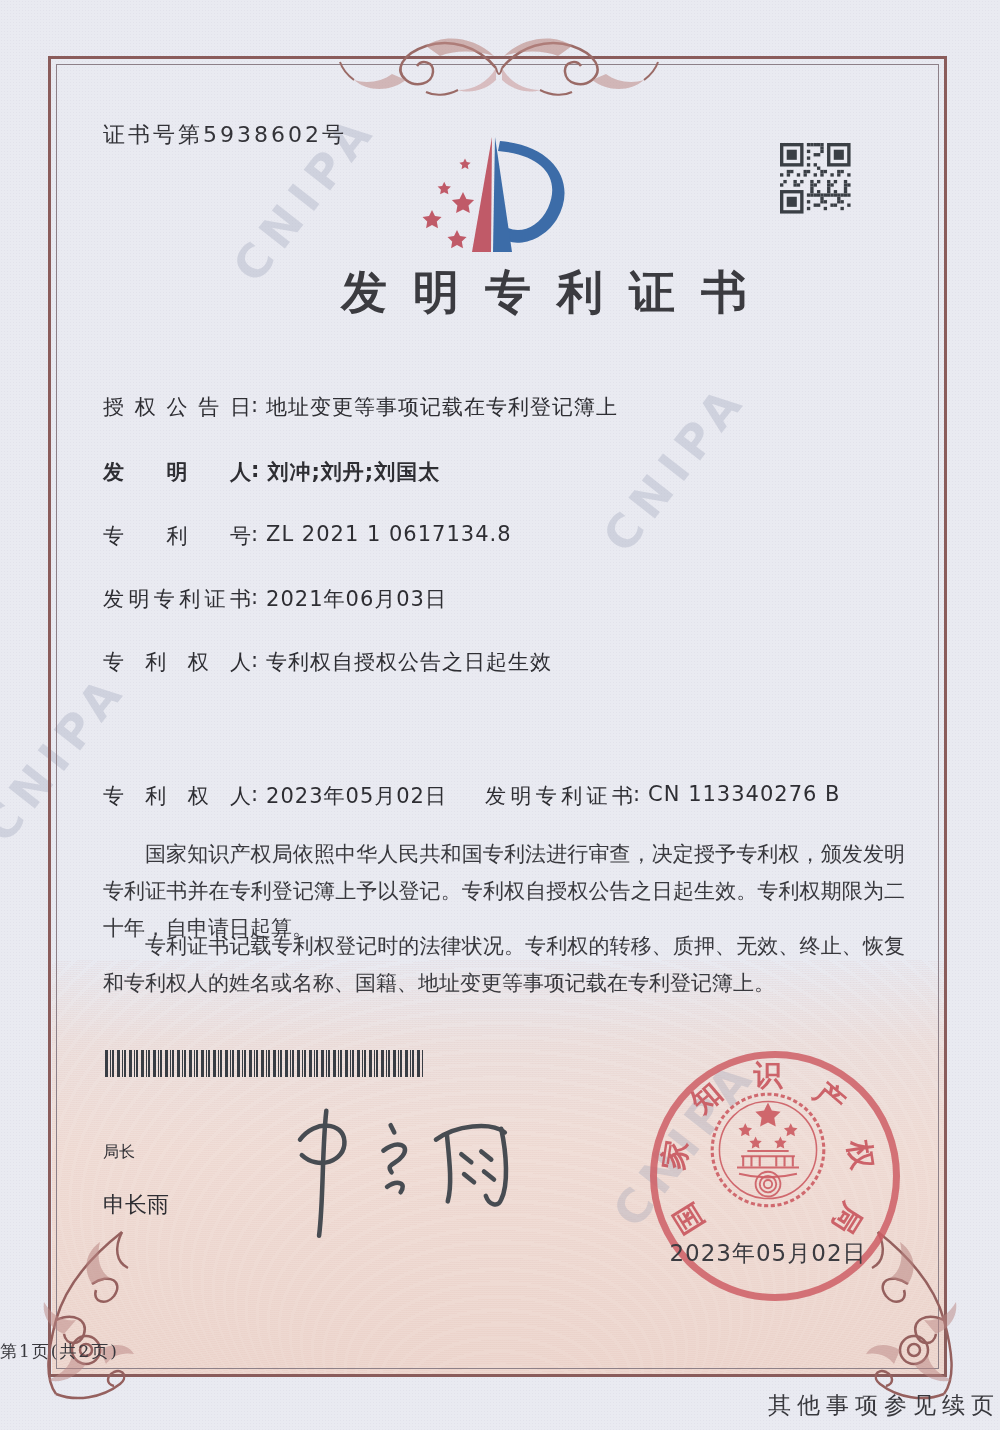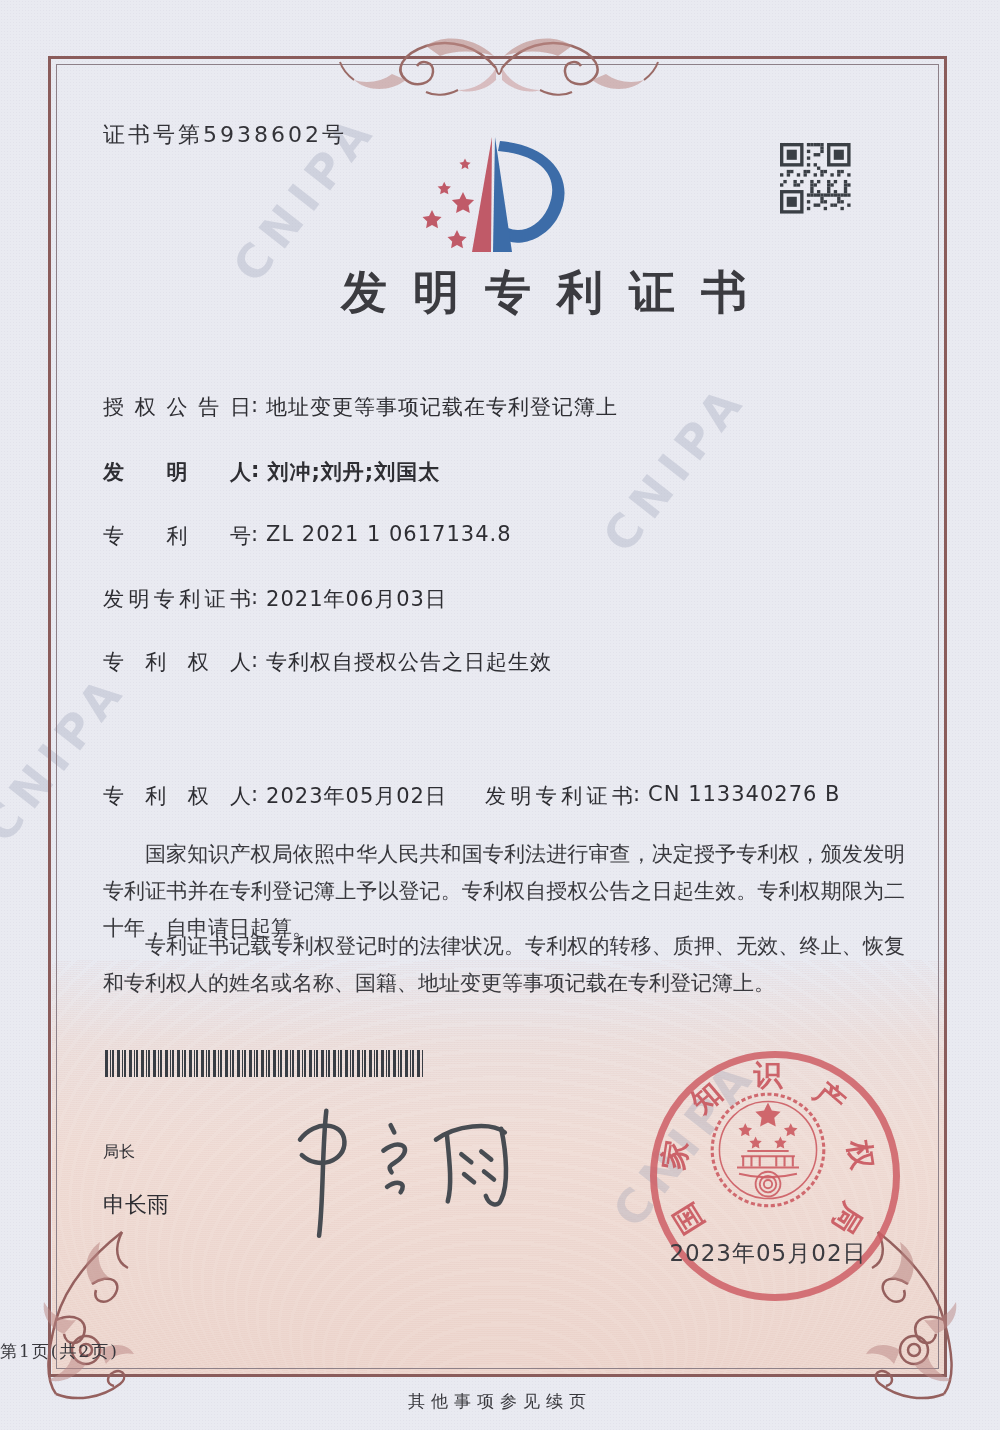--- a/index.html
+++ b/index.html
@@ -58,22 +58,22 @@
   .seal-ring{position:absolute; left:0; top:0; width:236px; height:236px; margin:7px;
     border:7px solid rgba(206,94,101,0.85); border-radius:50%;}
   .seal-char{position:absolute; font-size:29px; font-weight:bold;
     color:rgba(201,88,95,0.92); font-family:"DejaVu Serif", serif;}
   .seal-emblem{position:absolute; left:50%; top:106px; transform:translate(-50%,-50%);}
   .seal-date{position:absolute; left:0; top:194px; width:100%; text-align:center;
     font-size:23px; color:#3b3b40; letter-spacing:1px;}
   .page-num{position:absolute; left:0; top:1340px; width:100%; text-align:left;
     font-family:"DejaVu Serif", serif; font-size:17px; letter-spacing:2px;
     color:#38383d; z-index:4;}
-  .footer-note{position:absolute; left:0; top:1390px; width:100%; text-align:center;
-    font-family:Liberation Serif, serif; font-size:17px; letter-spacing:6px;
+  .footer-note{position:absolute; left:0; top:1390px; width:100%; text-align:right;
+    font-family:Liberation Serif, serif; font-size:23px; letter-spacing:6px;
     color:#38383d; z-index:4;}
 </style>
 </head>
 <body>
 
 <div class="page">
 
   <div class="pink-zone"></div>
 
   <div class="wm" style="left:205px; top:170px;">CNIPA</div>

